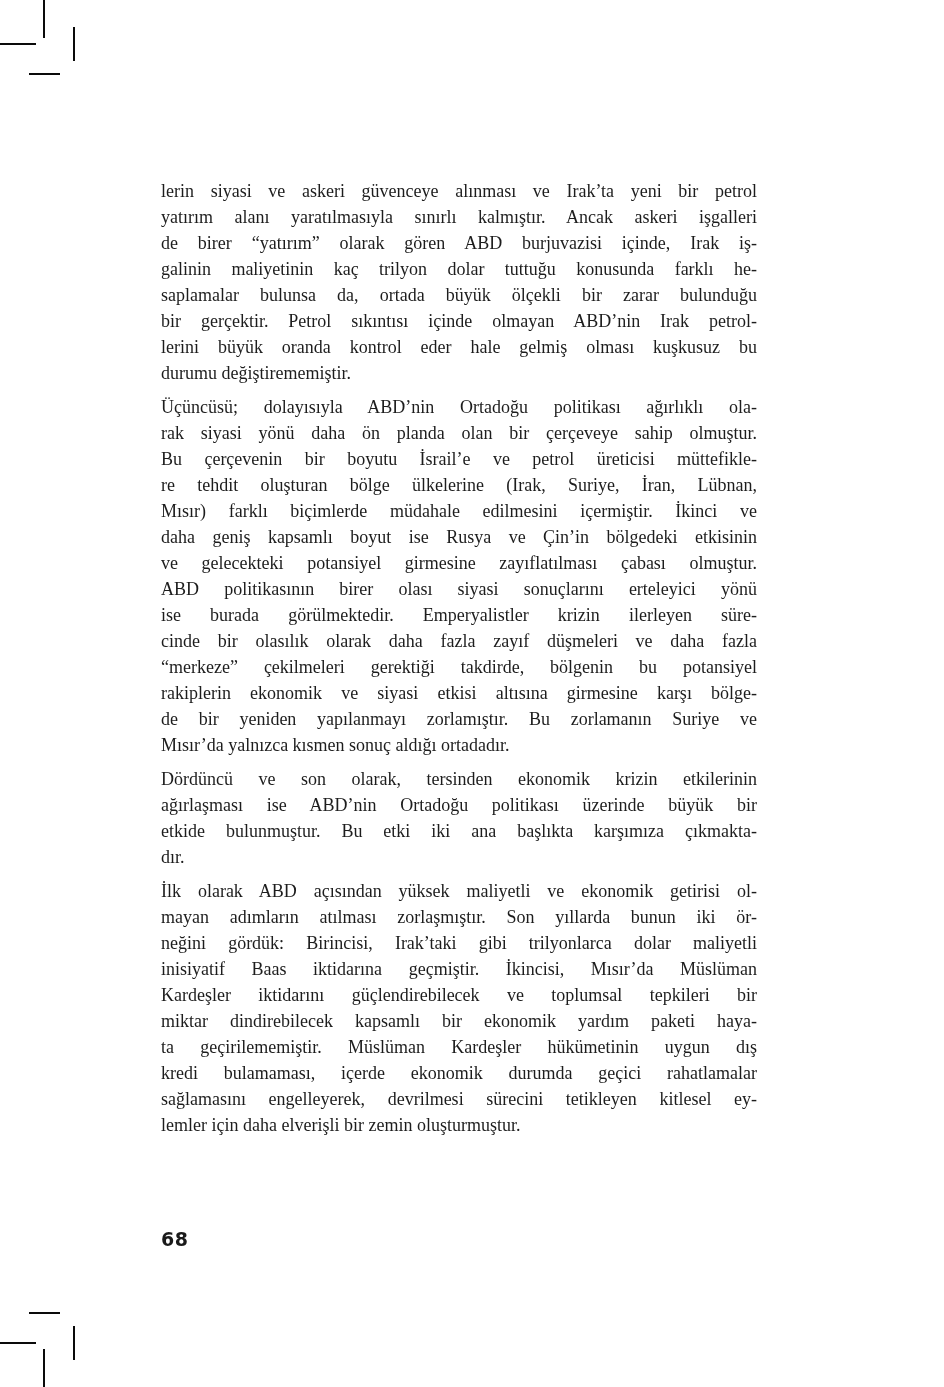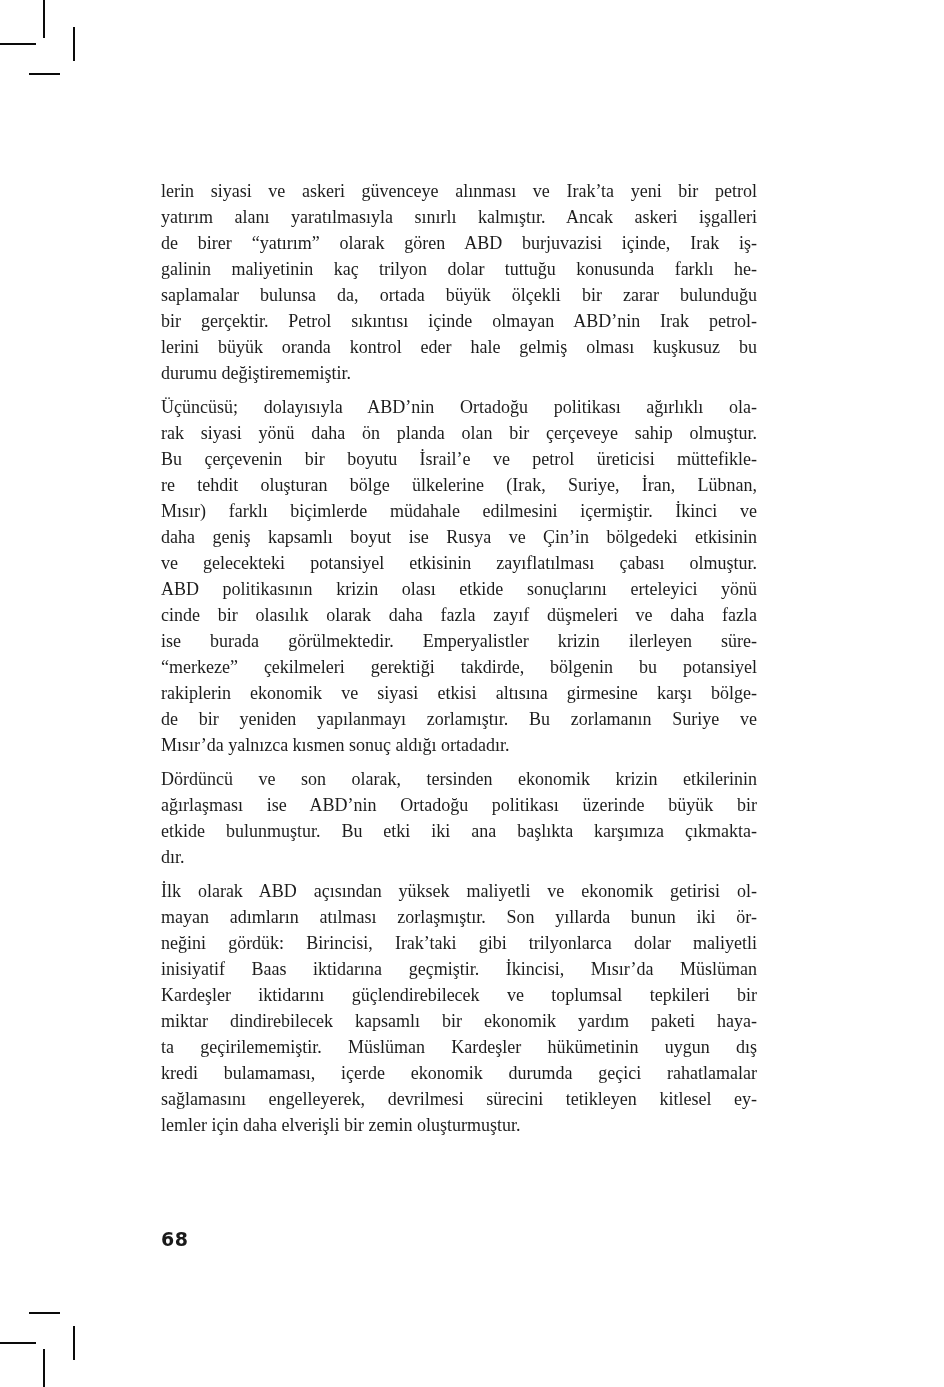--- a/index.html
+++ b/index.html
@@ -94,24 +94,24 @@
         <div class="line">lerini büyük oranda kontrol eder hale gelmiş olması kuşkusuz bu</div>
         <div class="line para-end">durumu değiştirememiştir.</div>
       </div>
       <div class="para">
         <div class="line">Üçüncüsü; dolayısıyla ABD’nin Ortadoğu politikası ağırlıklı ola-</div>
         <div class="line">rak siyasi yönü daha ön planda olan bir çerçeveye sahip olmuştur.</div>
         <div class="line">Bu çerçevenin bir boyutu İsrail’e ve petrol üreticisi müttefikle-</div>
         <div class="line">re tehdit oluşturan bölge ülkelerine (Irak, Suriye, İran, Lübnan,</div>
         <div class="line">Mısır) farklı biçimlerde müdahale edilmesini içermiştir. İkinci ve</div>
         <div class="line">daha geniş kapsamlı boyut ise Rusya ve Çin’in bölgedeki etkisinin</div>
-        <div class="line">ve gelecekteki potansiyel etkisinin zayıflatılması çabası olmuştur.</div>
-        <div class="line">ABD politikasının krizin olası etkide sonuçlarını erteleyici yönü</div>
+        <div class="line">ve gelecekteki potansiyel girmesine zayıflatılması çabası olmuştur.</div>
+        <div class="line">ABD politikasının birer olası siyasi sonuçlarını erteleyici yönü</div>
+        <div class="line">ise burada görülmektedir. Emperyalistler krizin ilerleyen süre-</div>
         <div class="line">cinde bir olasılık olarak daha fazla zayıf düşmeleri ve daha fazla</div>
-        <div class="line">ise burada görülmektedir. Emperyalistler krizin ilerleyen süre-</div>
         <div class="line">“merkeze” çekilmeleri gerektiği takdirde, bölgenin bu potansiyel</div>
         <div class="line">rakiplerin ekonomik ve siyasi etkisi altısına girmesine karşı bölge-</div>
         <div class="line">de bir yeniden yapılanmayı zorlamıştır. Bu zorlamanın Suriye ve</div>
         <div class="line para-end">Mısır’da yalnızca kısmen sonuç aldığı ortadadır.</div>
       </div>
       <div class="para">
         <div class="line">Dördüncü ve son olarak, tersinden ekonomik krizin etkilerinin</div>
         <div class="line">ağırlaşması ise ABD’nin Ortadoğu politikası üzerinde büyük bir</div>
         <div class="line">etkide bulunmuştur. Bu etki iki ana başlıkta karşımıza çıkmakta-</div>
         <div class="line para-end">dır.</div>

